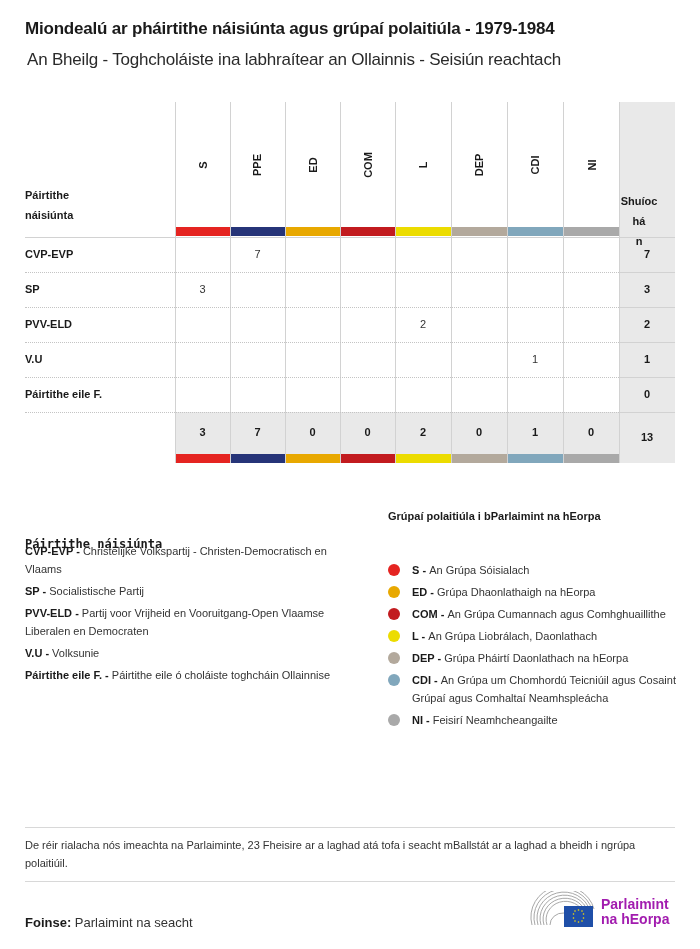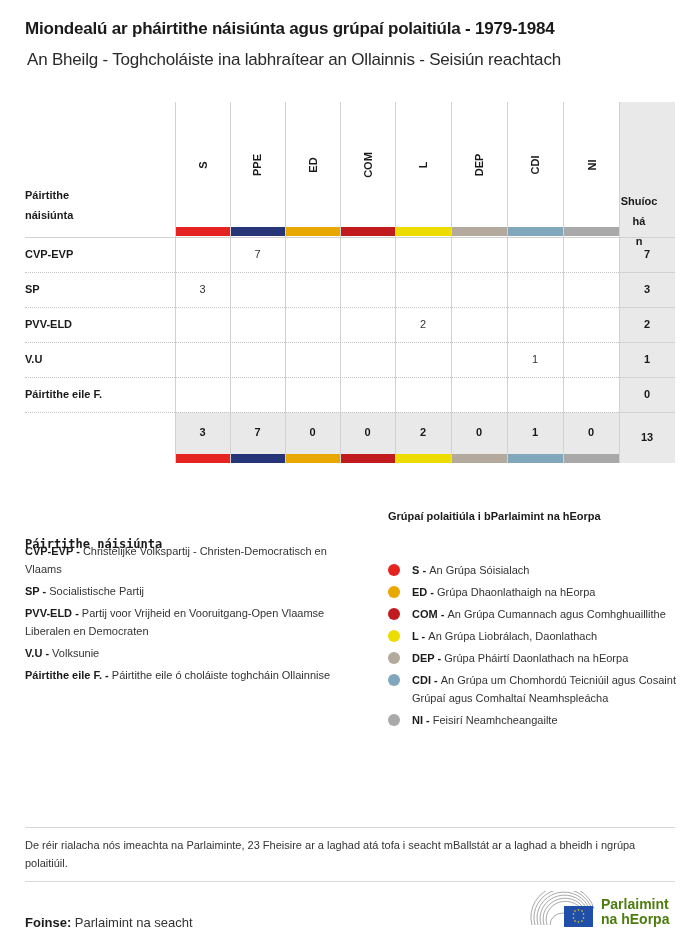--- a/index.html
+++ b/index.html
@@ -34,21 +34,21 @@
   .legend-right { position: absolute; left: 388px; top: 561px; width: 295px; }
   .lr-item { position: relative; padding-left: 24px; font-size: 11px; line-height: 18px; color: #333; margin-bottom: 4px; }
   .lr-item b { color: #1a1a1a; }
   .dot { position: absolute; left: 0; top: 3px; width: 12px; height: 12px; border-radius: 50%; }
 
   .sep { position: absolute; left: 25px; width: 650px; height: 1px; background: #d8d8d8; }
   .note { position: absolute; left: 25px; top: 836px; width: 650px; font-size: 11px; line-height: 18px; color: #333; }
   .source { position: absolute; left: 25px; top: 915px; font-size: 13px; color: #333; }
   .source b { color: #1a1a1a; }
   .logo { position: absolute; left: 530px; top: 891px; width: 150px; height: 40px; }
-  .logo-text { position: absolute; left: 71px; top: 6px; font-size: 14px; font-weight: bold; line-height: 15px; color: #4d7c0f; }
+  .logo-text { position: absolute; left: 71px; top: 6px; font-size: 14px; font-weight: bold; line-height: 15px; color: #a21caf; }
 </style>
 </head>
 <body>
 
 <div class="title">Miondealú ar pháirtithe náisiúnta agus grúpaí polaitiúla - 1979-1984</div>
 <div class="subtitle">An Bheilg - Toghcholáiste ina labhraítear an Ollainnis - Seisiún reachtach</div>
 
 <div class="tbl" id="tbl">
   <div class="total-col-bg"></div>
   <div class="total-row-bg"></div>

